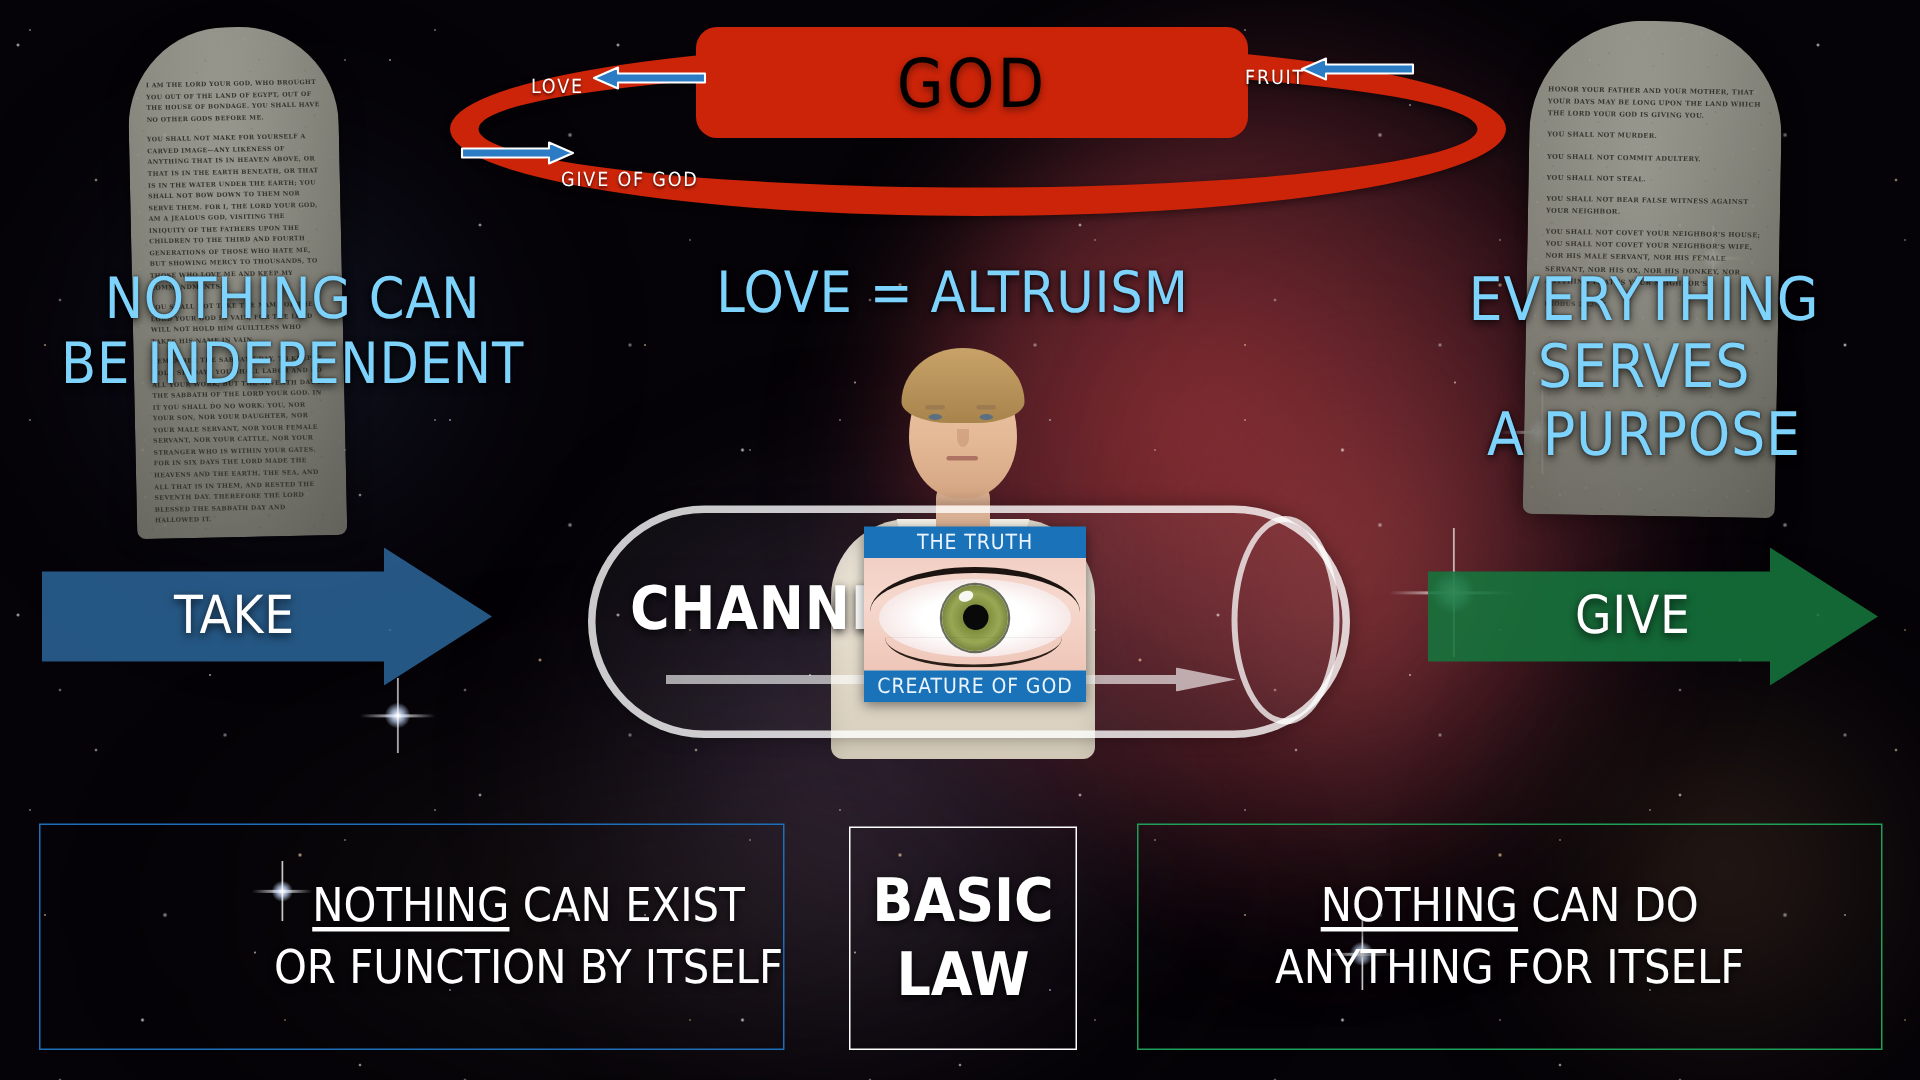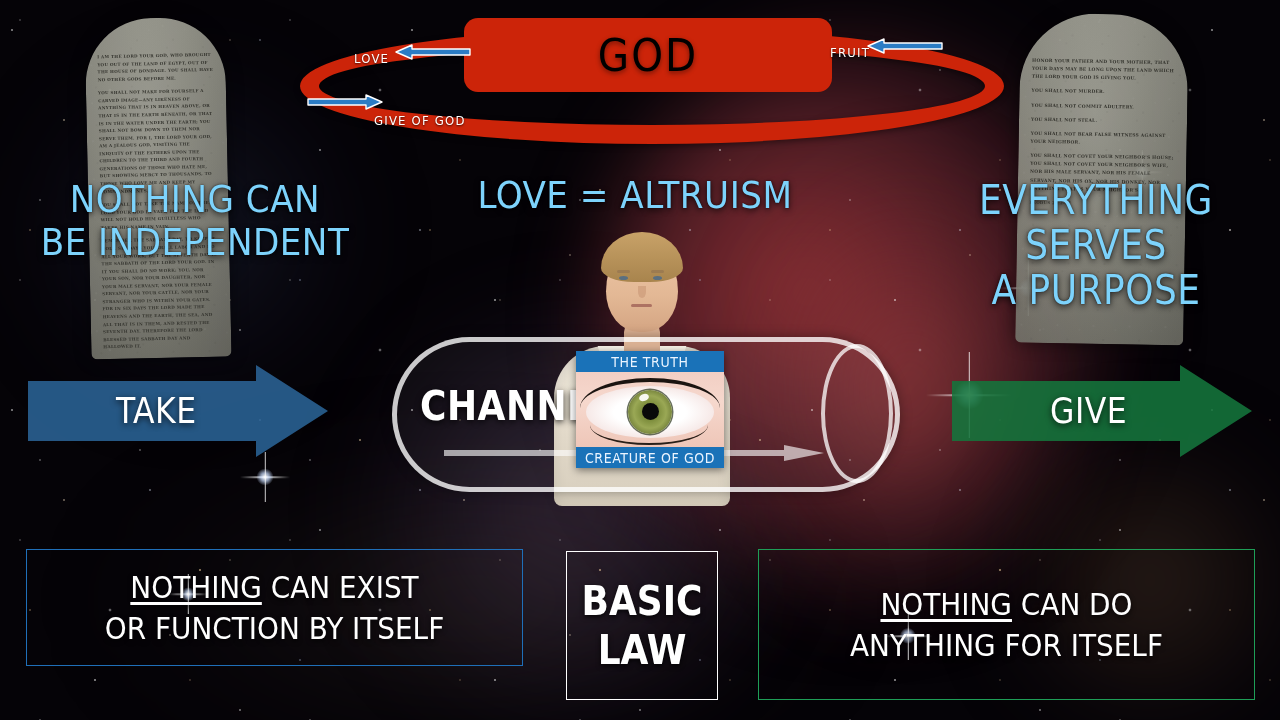--- a/index.html
+++ b/index.html
@@ -331,24 +331,25 @@
 
   
   .bottombox{
     position:absolute;z-index:8;box-sizing:border-box;
     display:flex;align-items:center;justify-content:center;
     text-align:center;
     font-family:"DejaVu Sans Condensed","Liberation Sans", sans-serif;
     color:#fff;
   }
   #box-left{
-    left:26px;top:549px;width:497px;height:117px;
+    left:26px;top:549px;width:497px;height:151px;
     border:1.6px solid #1f6fb8;
     font-size:31px;line-height:1.3;
     text-shadow:0 2px 5px rgba(0,0,0,.8);
+    justify-content:flex-end;
   }
   #box-right{
     left:758px;top:549px;width:497px;height:151px;
     border:1.6px solid #1e9e57;
     font-size:31px;line-height:1.3;
     text-shadow:0 2px 5px rgba(0,0,0,.8);
   }
   #box-center{
     left:566px;top:551px;width:152px;height:149px;
     border:1.6px solid #ffffff;

